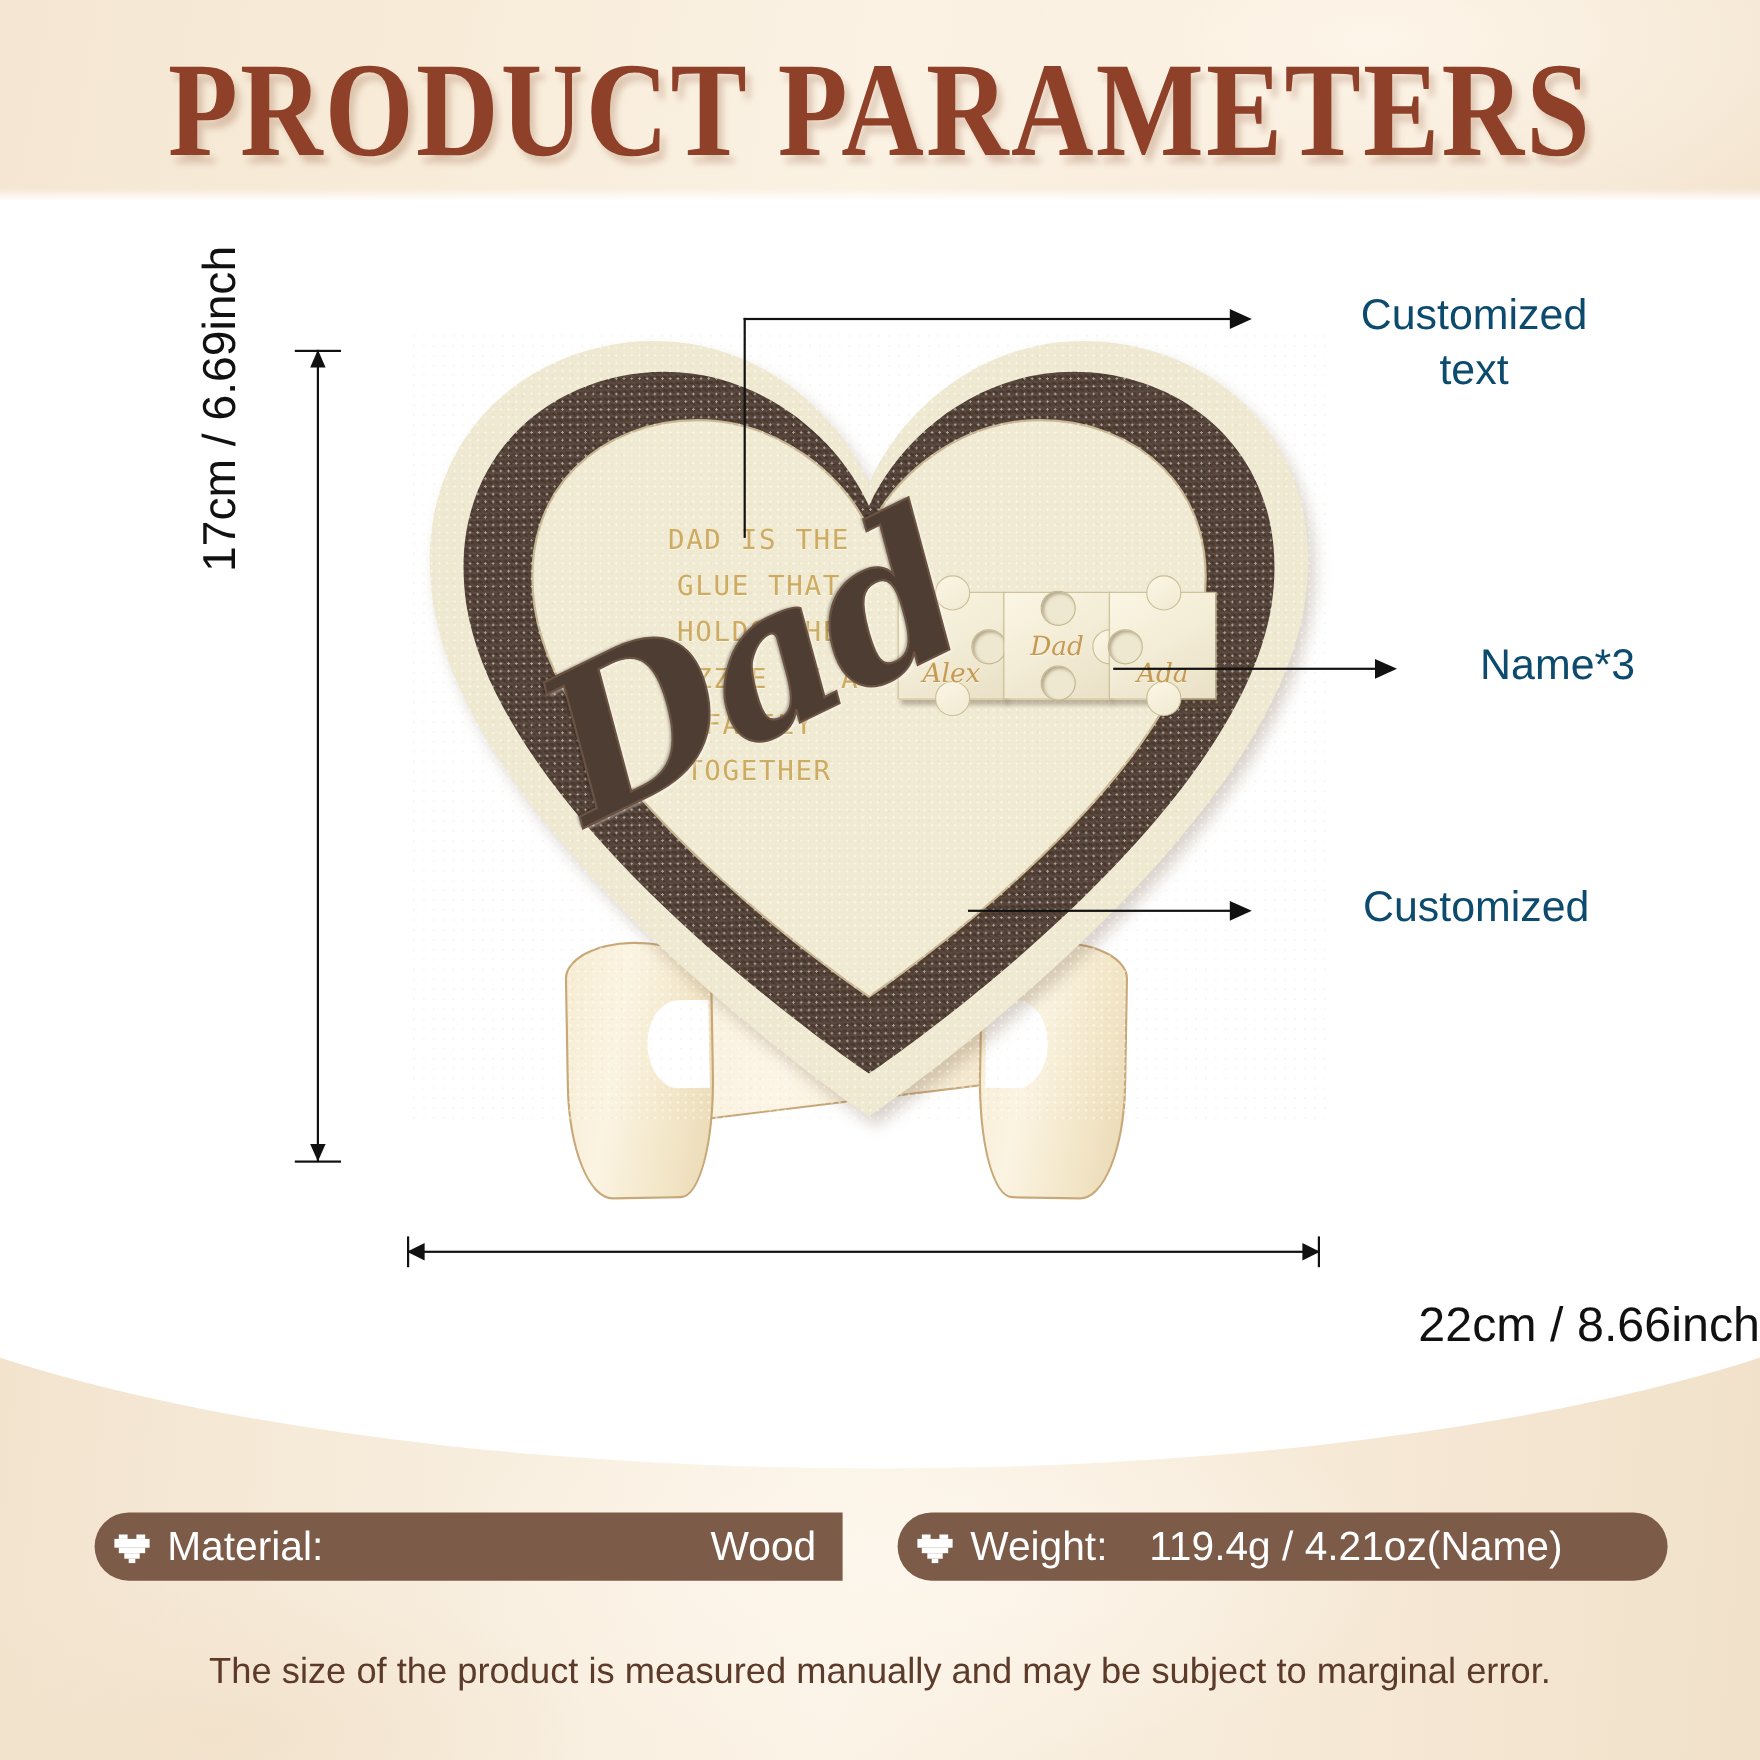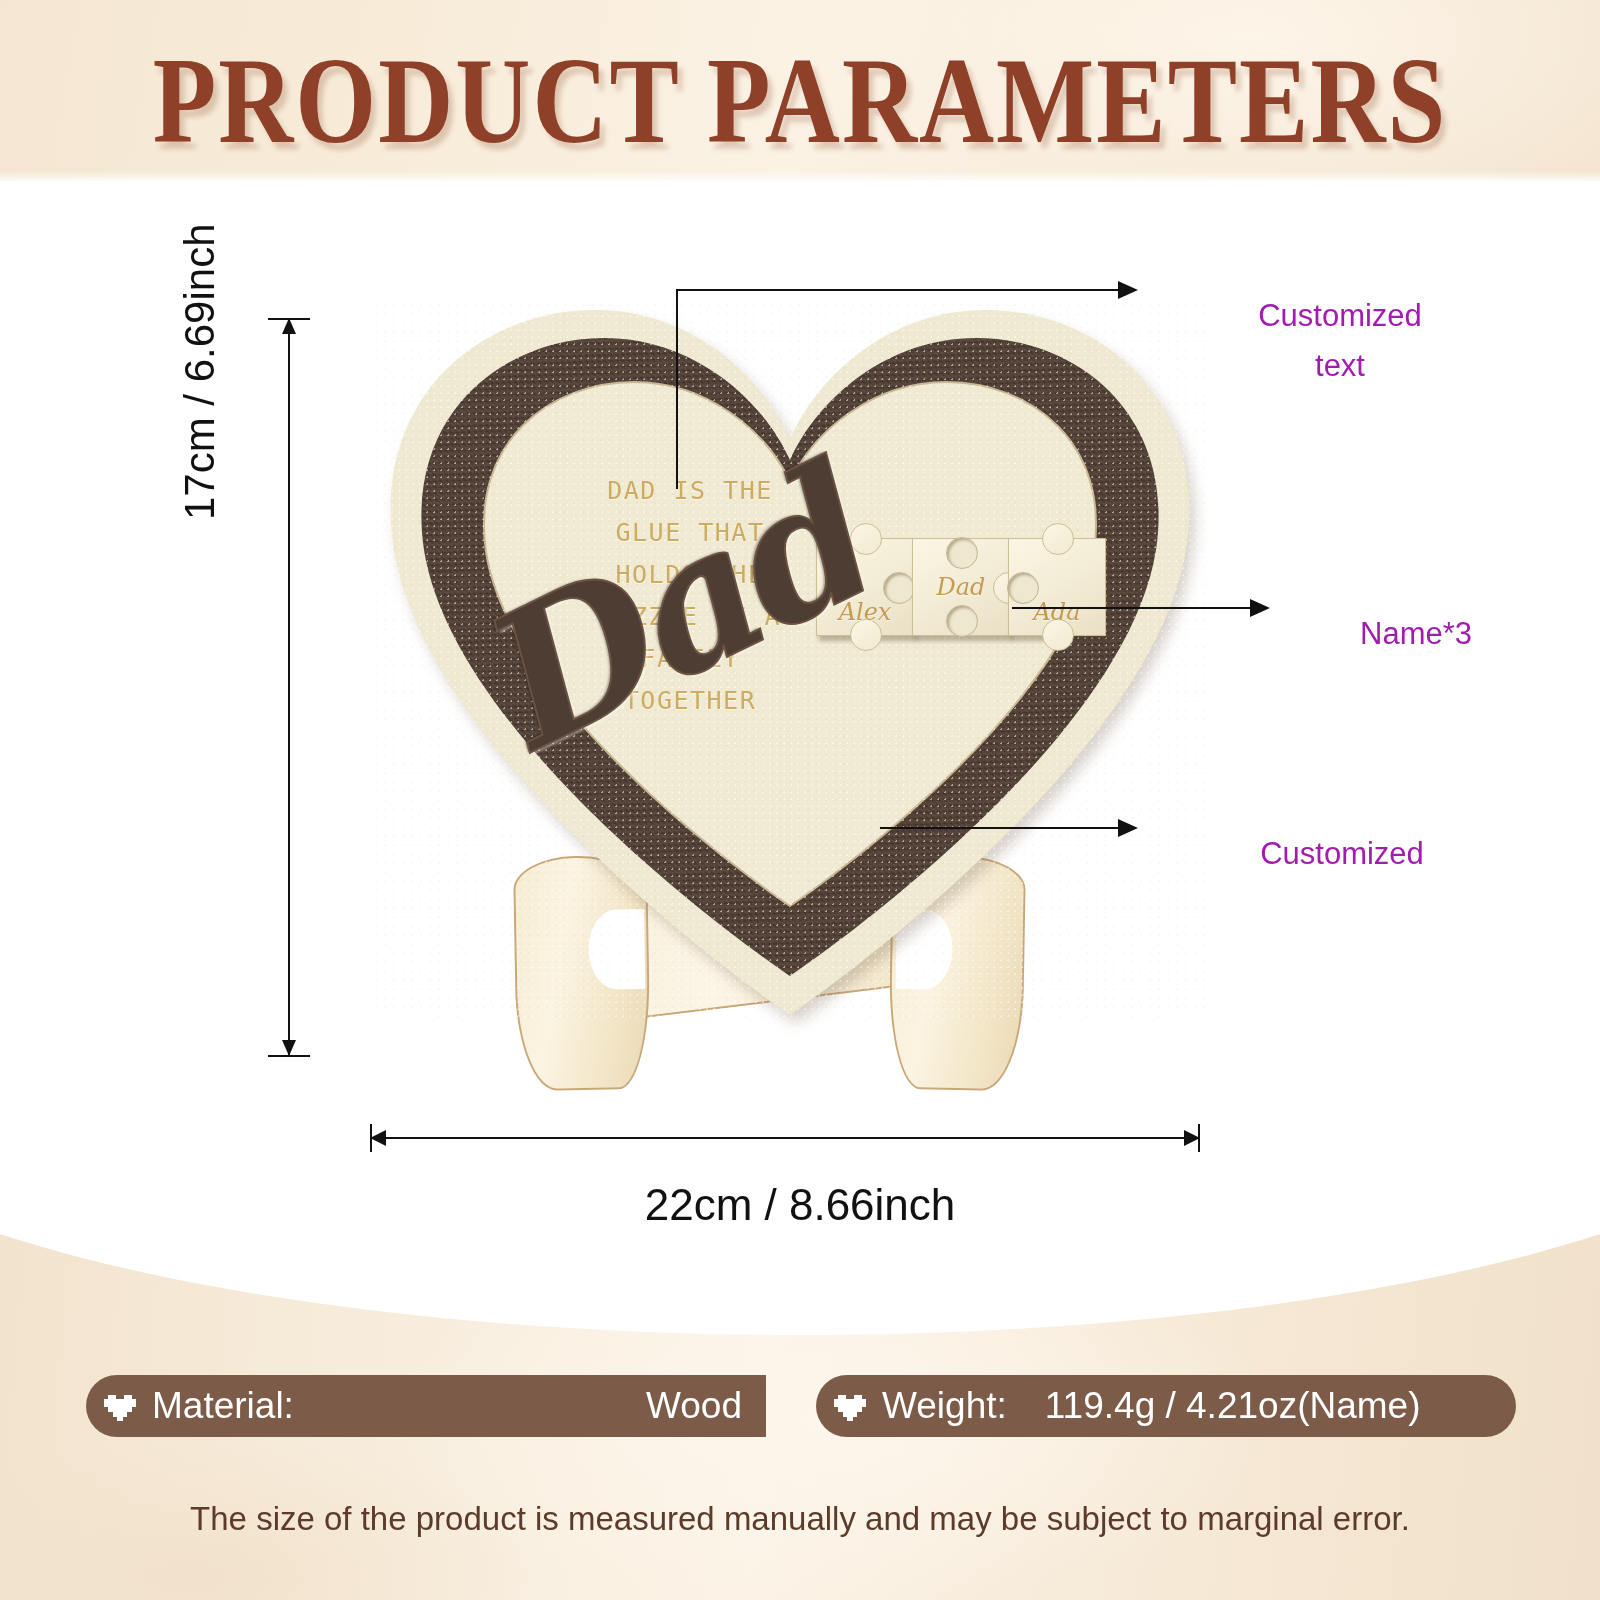--- a/index.html
+++ b/index.html
@@ -184,32 +184,31 @@
   }
 
   .dim-h{position:absolute;left:370px;top:1137px;width:830px;height:2px;background:#111;}
   .dim-h .cap{position:absolute;top:-13px;width:2px;height:28px;background:#111;}
   .dim-h .cap.l{left:0;}
   .dim-h .cap.r{right:0;}
   .dim-h .ar{position:absolute;top:-7px;width:0;height:0;border-top:8px solid transparent;border-bottom:8px solid transparent;}
   .dim-h .ar.l{left:0;border-right:16px solid #111;}
   .dim-h .ar.r{right:0;border-left:16px solid #111;}
   .dim-h-label{
-    position:absolute;left:0;top:1180px;width:1600px;text-align:center;
+    position:absolute;left:0;top:1180px;width:1600px;text-align:right;
     font-family:"Liberation Sans", sans-serif;
     font-size:44px;color:#111;
   }
 
   
   .callout-text{
     position:absolute;
     font-family:"Liberation Sans", sans-serif;
-    font-size:31px;line-height:50px;color:#a21caf;
+    font-size:39px;line-height:50px;color:#0c4a6e;
     text-align:center;
-    margin-top:29px;
   }
   .lead{position:absolute;background:#111;}
   .lead-h{height:2px;}
   .lead-v{width:2px;}
   .arrow-r{
     position:absolute;width:0;height:0;
     border-top:9px solid transparent;border-bottom:9px solid transparent;
     border-left:20px solid #111;
   }
 

